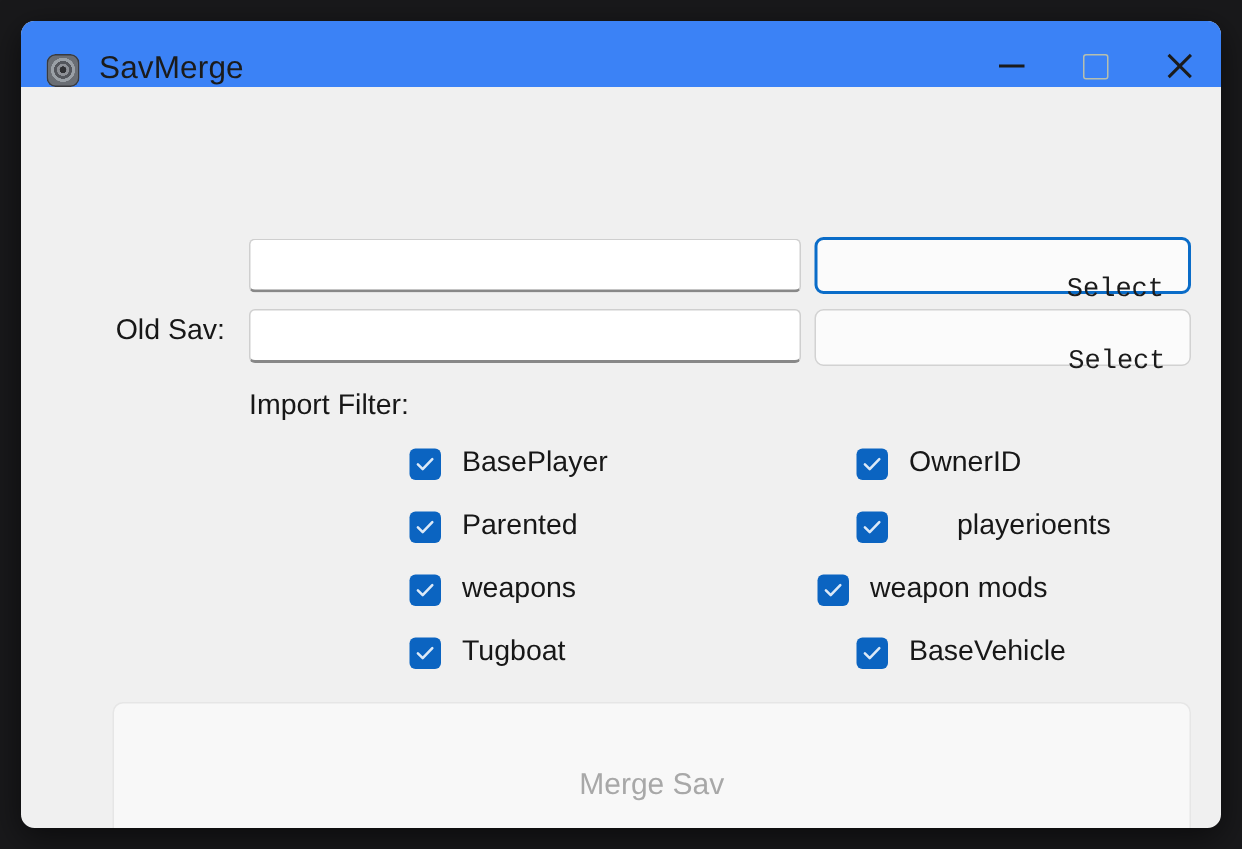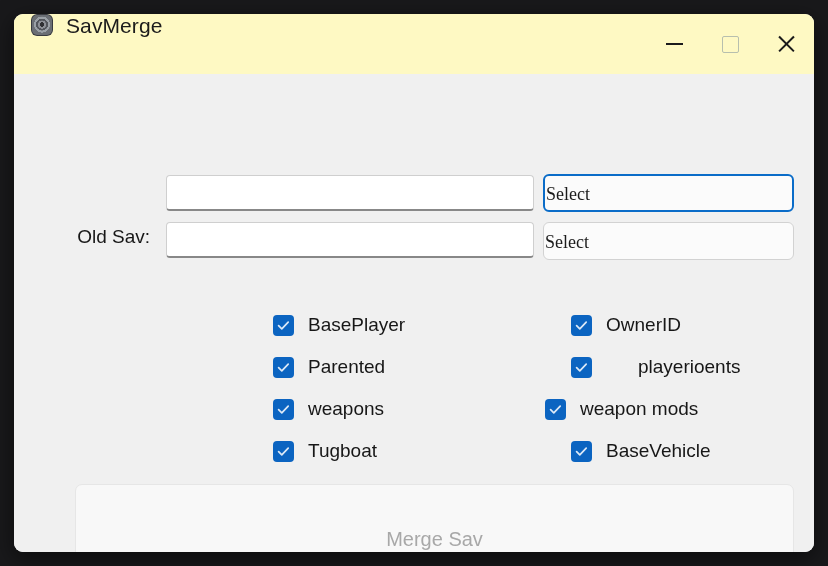--- a/index.html
+++ b/index.html
@@ -31,24 +31,24 @@
     height: 538px;
     border-radius: 9px;
     background: #f0f0f0;
     overflow: hidden;
     box-shadow: 0 6px 22px rgba(0,0,0,0.55);
   }
 
   
   #titlebar {
     position: relative;
-    height: 60px;
-    background: #fef9c3;
-    display: flex;
-    align-items: flex-start;
+    height: 44px;
+    background: #3b82f6;
+    display: flex;
+    align-items: flex-end;
   }
   #app-icon {
     margin-left: 17px;
     width: 22px;
     height: 22px;
     border-radius: 6px;
     background:
       radial-gradient(circle at 50% 48%, #2f3033 0 14%, #8d9096 15% 25%, #53565c 26% 37%, #9aa0a6 38% 50%, #6a6e74 51% 100%),
       linear-gradient(145deg, #b6bbc0, #787c82);
     box-shadow: inset 0 0 0 1px rgba(40,42,46,0.75);
@@ -140,26 +140,26 @@
     outline: none;
   }
 
   .btn {
     position: absolute;
     height: 38px;
     box-sizing: border-box;
     background: #fbfbfb;
     border: 1px solid #d2d2d2;
     border-radius: 6px;
-    font-family: Liberation Serif, serif;
+    font-family: Liberation Mono, monospace;
     font-size: 18px;
     color: #1b1b1b;
-    text-align: left;
+    text-align: right;
     line-height: 36px;
-    padding: 1px;
+    padding: 16px;
   }
   .btn.focused {
     border: 2px solid #0a6cc8;
     line-height: 34px;
   }
 
   #import-filter-label {
     position: absolute;
     left: 152px;
     top: 202px;
@@ -242,20 +242,21 @@
 
     <div id="client">
 
       <input class="text-input" style="left: 152px; top: 101px; width: 368px;" type="text" placeholder="">
       <button class="btn focused" style="left:529px; top:100px; width:251px;">Select</button>
 
       <div class="field-label" style="left:36px; top:152px; width:100px;">Old Sav:</div>
       <input class="text-input" style="left: 152px; top: 148px; width: 368px;" type="text" placeholder="">
       <button class="btn" style="left:529px; top:148px; width:251px;">Select</button>
 
+      <div id="import-filter-label">Import Filter:</div>
 
       <div id="cb-left">
           <div class="cb-row" style="left: 231px; top: 240px;">
             <span class="cb-box">
               <svg width="15" height="15" viewBox="0 0 15 15" aria-hidden="true">
                 <path d="M2.6 7.6 L5.8 10.8 L12.2 4.1" fill="none" stroke="#dce9f7" stroke-width="1.7" stroke-linecap="round" stroke-linejoin="round"></path>
               </svg>
             </span>
             <span class="cb-label">BasePlayer</span>
           </div>

